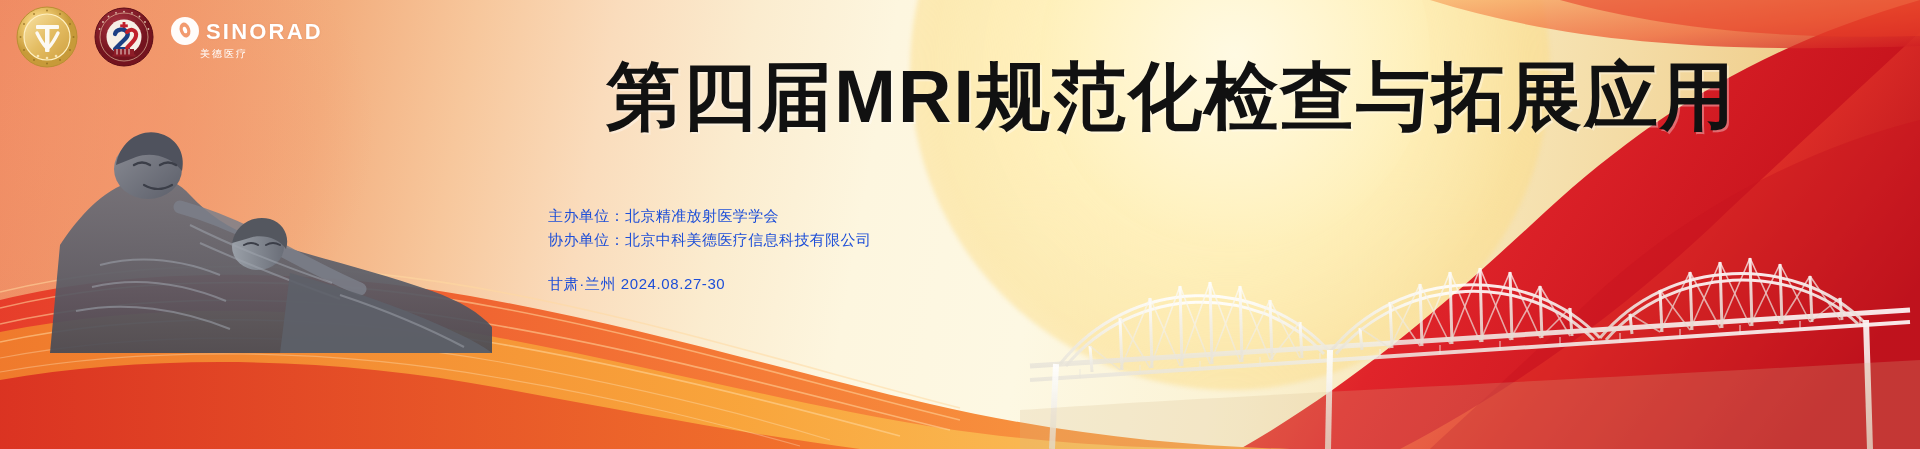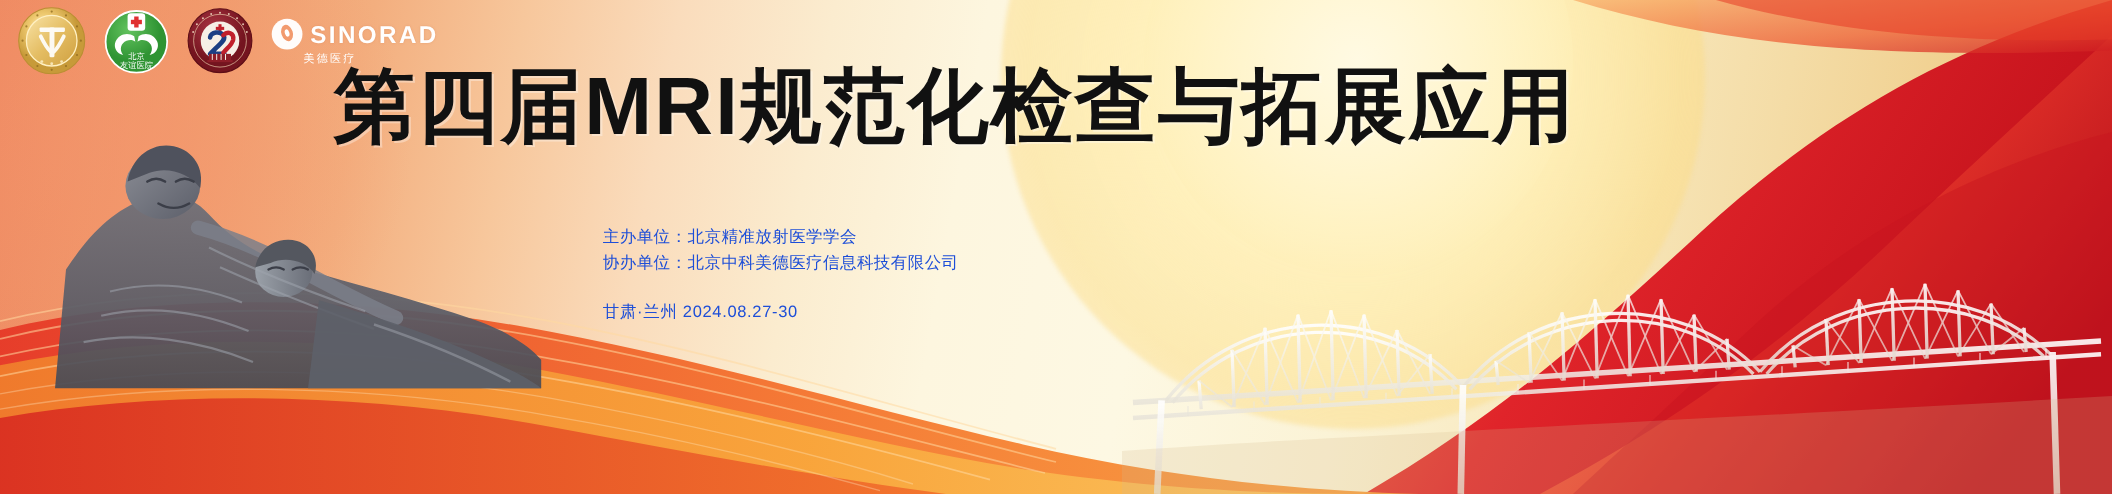--- a/index.html
+++ b/index.html
@@ -89,21 +89,21 @@
   }
   .sinorad-cn{
     font-size:10px;letter-spacing:2px;color:#ffffff;
     margin-left:30px;line-height:1;
     font-family:"Liberation Sans","DejaVu Sans",sans-serif;
   }
 
   
   .title-wrap{
     position:absolute;left:0;top:58px;width:1736px;
-    text-align:center;z-index:30;pointer-events:none;
+    text-align:right;z-index:30;pointer-events:none;
   }
   .title-line{
     font-family:"Liberation Sans","DejaVu Sans",sans-serif;
     font-weight:bold;
     color:#111111;
     letter-spacing:2px;
     line-height:1.06;
     white-space:nowrap;
     text-shadow:2px 2px 0 rgba(255,255,255,.35);
   }
@@ -376,44 +376,20 @@
         </g>
 
         <g fill="#fff3cd" opacity=".8">
           <circle cx="22" cy="50" r="1.3"></circle>
             <circle cx="31" cy="52" r="1.3"></circle>
           <circle cx="40" cy="50" r="1.3"></circle>
         </g>
       </svg>
     </div>
 
-    <div class="logo">
-      <svg width="60" height="60" viewBox="0 0 60 60">
-        <defs>
-          <radialGradient id="grnG" cx="38%" cy="30%">
-            <stop offset="0%" stop-color="#63c35f"></stop>
-            <stop offset="100%" stop-color="#2f9433"></stop>
-          </radialGradient>
-        </defs>
-        <circle cx="30" cy="31" r="28" fill="url(#grnG)"></circle>
-        <circle cx="30" cy="31" r="28" fill="none" stroke="#ffffff" stroke-width="1.6"></circle>
-
-        <rect x="22" y="5" width="16" height="16" rx="3" fill="#ffffff"></rect>
-        <rect x="28" y="8" width="4" height="10" fill="#e03030"></rect>
-        <rect x="25" y="11" width="10" height="4" fill="#e03030"></rect>
-
-        <path d="M28,26 C22,22 14,24 11,31 C9,36 12,42 18,43
-                 C14,38 16,32 21,30 C24,29 27,29 29,31 Z" fill="#ffffff"></path>
-        <path d="M32,26 C38,22 46,24 49,31 C51,36 48,42 42,43
-                 C46,38 44,32 39,30 C36,29 33,29 31,31 Z" fill="#ffffff"></path>
-
-        <text x="30" y="46.5" font-size="7.5" fill="#ffffff" text-anchor="middle" font-family="'DejaVu Sans',sans-serif">北京</text>
-        <text x="30" y="55" font-size="7.5" fill="#ffffff" text-anchor="middle" font-family="'DejaVu Sans',sans-serif">友谊医院</text>
-      </svg>
-    </div>
 
     <div class="logo">
       <svg width="60" height="60" viewBox="0 0 60 60">
         <defs>
           <radialGradient id="mrG" cx="40%" cy="30%">
             <stop offset="0%" stop-color="#a93442"></stop>
             <stop offset="100%" stop-color="#74141f"></stop>
           </radialGradient>
         </defs>
         <circle cx="30" cy="30" r="29" fill="url(#mrG)"></circle>

